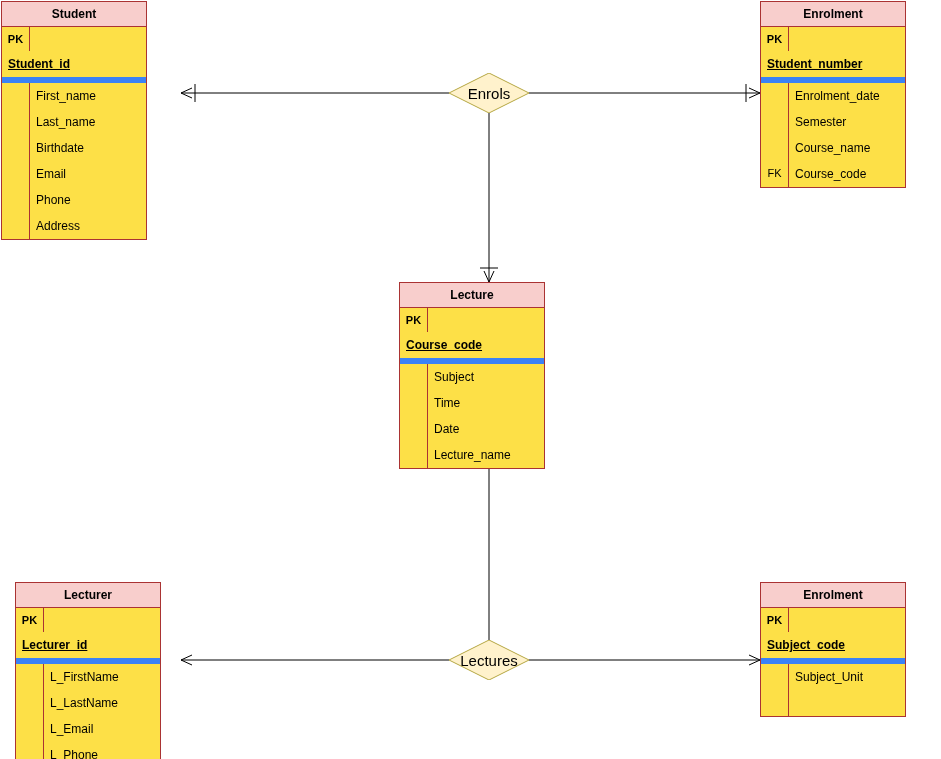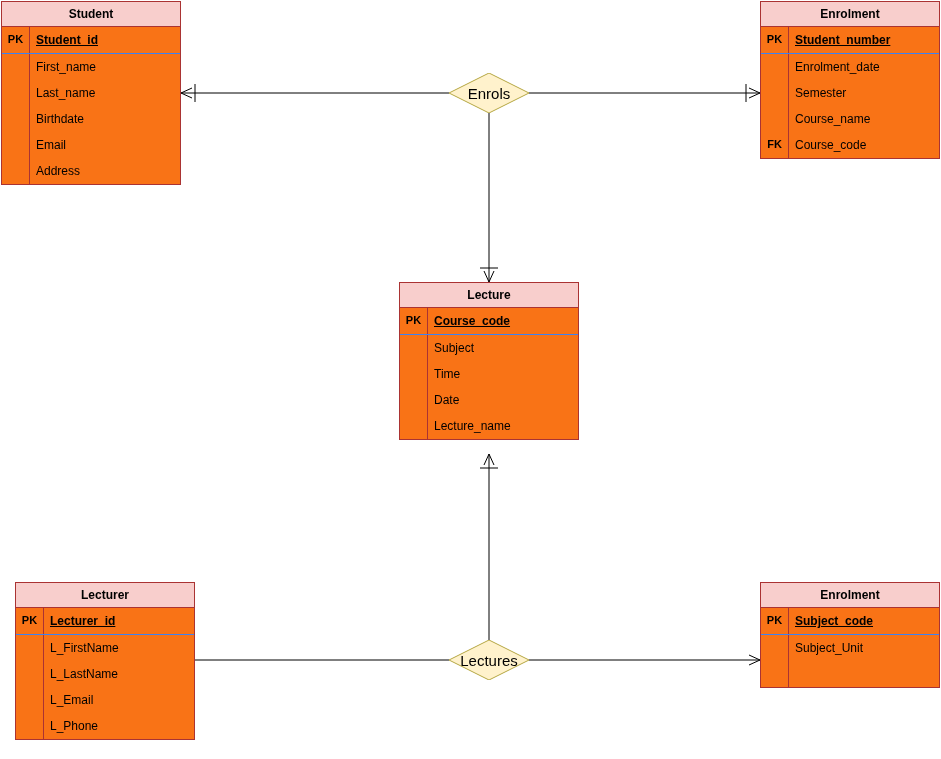--- a/index.html
+++ b/index.html
@@ -8,22 +8,22 @@
     font-family: Arial, Helvetica, sans-serif;
     font-size: 12px;
     background: #ffffff;
     width: 941px;
     height: 759px;
     position: relative;
   }
   .entity {
     position: absolute;
     border: 1px solid #a33;
-    background: #f97316;
-    width: 180px;
+    background: #fde047;
+    width: 146px;
   }
   .entity .title {
     background: #f8cecc;
     text-align: center;
     font-weight: bold;
     padding: 5px 0;
     border-bottom: 1px solid #a33;
   }
   .entity .row {
     display: flex;
@@ -35,21 +35,21 @@
     text-align: center;
     font-weight: bold;
     padding: 6px 2px;
     font-size: 11px;
   }
   .entity .val {
     flex: 1;
     padding: 6px 6px;
   }
   .entity .pkrow .val { font-weight: bold; text-decoration: underline; }
-  .entity .sep { border-bottom: 1px solid #3b82f6; }
+  .entity .sep { border-bottom: 6px solid #3b82f6; flex-direction: column; }
   .diamond {
     position: absolute;
     width: 80px;
     height: 40px;
     display: flex; align-items: center; justify-content: center;
   }
   .diamond svg { position: absolute; inset: 0; }
   .diamond span { position: relative; z-index: 1; font-size: 15px; }
   svg.lines { position: absolute; inset: 0; width: 941px; height: 759px; pointer-events: none; }
 </style>
@@ -94,20 +94,24 @@
   <div class="row">
       <div class="key"></div>
       <div class="val">Birthdate</div>
     </div>
   <div class="row">
       <div class="key"></div>
       <div class="val">Email</div>
     </div>
   <div class="row">
       <div class="key"></div>
+      <div class="val">Phone</div>
+    </div>
+  <div class="row">
+      <div class="key"></div>
       <div class="val">Address</div>
     </div>
 </div>
 
 <div class="entity" style="left:760px; top:1px;">
   <div class="title">Enrolment</div>
   <div class="row pkrow sep">
     <div class="key">PK</div>
     <div class="val">Student_number</div>
   </div>
@@ -117,21 +121,21 @@
     </div>
   <div class="row">
       <div class="key"></div>
       <div class="val">Semester</div>
     </div>
   <div class="row">
       <div class="key"></div>
       <div class="val">Course_name</div>
     </div>
   <div class="row">
-    <div class="key" style="font-weight:bold;">FK</div>
+    <div class="key" style="font-weight:normal;">FK</div>
     <div class="val">Course_code</div>
   </div>
 </div>
 
 <div class="entity" style="left:399px; top:282px;">
   <div class="title">Lecture</div>
   <div class="row pkrow sep">
     <div class="key">PK</div>
     <div class="val">Course_code</div>
   </div>

